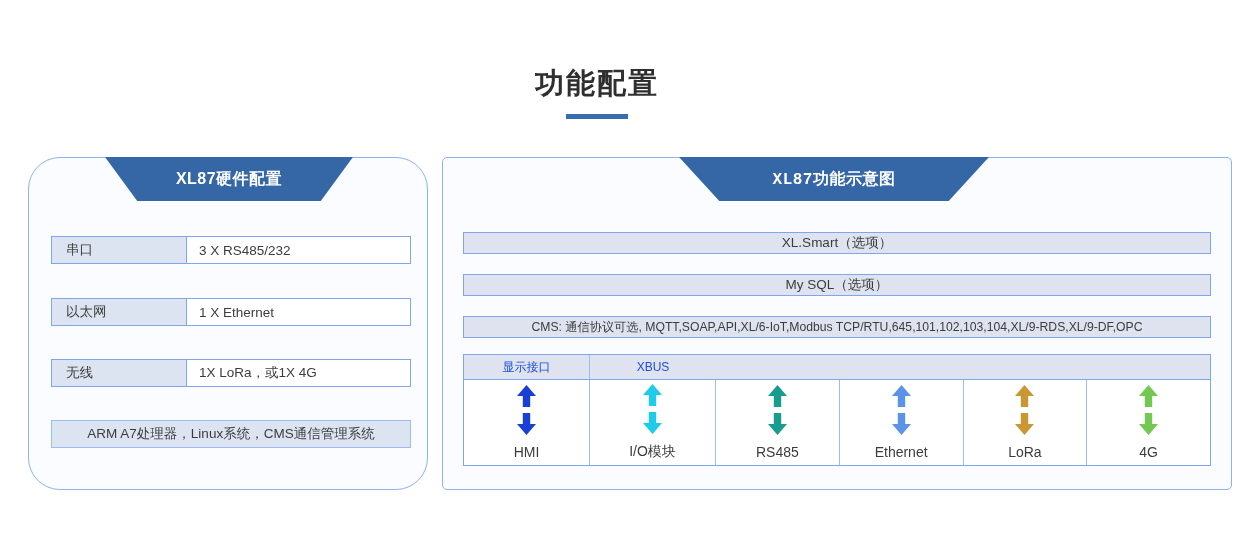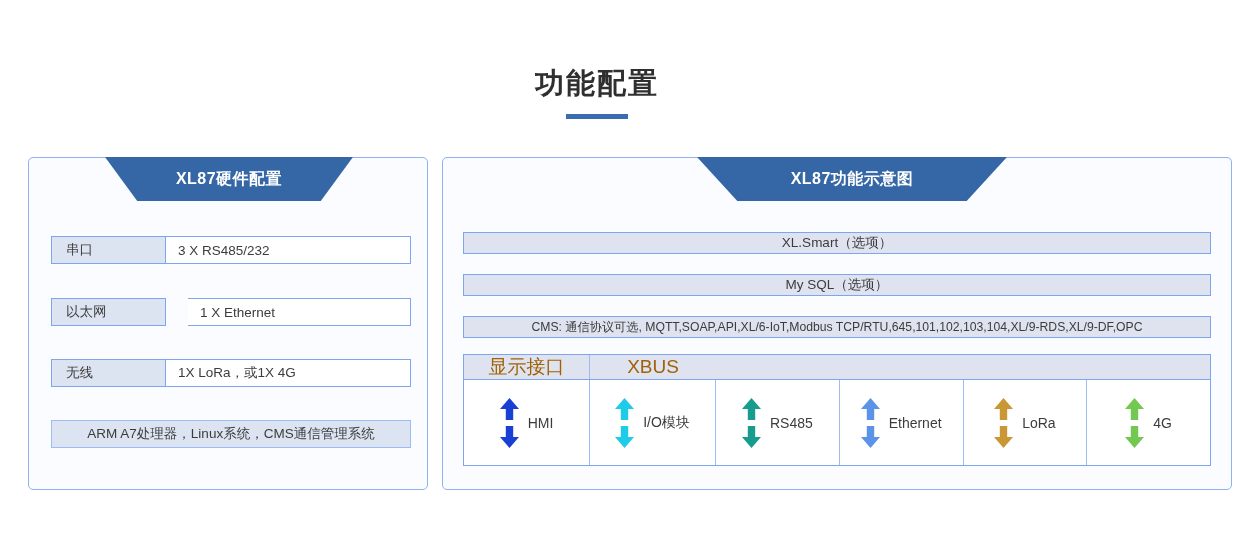--- a/index.html
+++ b/index.html
@@ -37,52 +37,52 @@
     margin: 14px auto 0 auto;
   }
 
   
   .panel {
     position: absolute;
     background: #fafcff;
     border: 1.5px solid #8fb3f0;
     border-radius: 5px;
   }
-  #panel-left  { left: 28px;  top: 157px; width: 400px;  height: 333px; }
+  #panel-left  { left: 28px;  top: 157px; width: 400px;  height: 333px; border-radius: 32px; }
   #panel-right { left: 442px; top: 157px; width: 790px;  height: 333px; }
 
   
   .banner {
     position: absolute;
     top: -1px;
     height: 44px;
     background: #3566a5;
     color: #ffffff;
     font-size: 16px;
     font-weight: bold;
     letter-spacing: .5px;
     display: flex;
     align-items: center;
     justify-content: center;
     -webkit-clip-path: polygon(0 0, 100% 0, 87% 100%, 13% 100%);
     clip-path: polygon(0 0, 100% 0, 87% 100%, 13% 100%);
   }
   #banner-left  { left: 76px;  width: 248px; }
-  #banner-right { left: 254px; width: 310px; }
+  #banner-right { left: 236px; width: 310px; font-family: Liberation Mono, monospace; }
 
   
   .spec-row {
     position: absolute;
     left: 22px;
     width: 360px;
     height: 28px;
     display: flex;
   }
   .spec-key {
-    width: 115px;
+    width: 136px;
     background: #dde4f1;
     border: 1px solid #7ea6ef;
     display: flex;
     align-items: center;
     padding-left: 14px;
     font-size: 13.5px;
     color: #3c3c3c;
   }
   .spec-val {
     flex: 1;
@@ -102,21 +102,21 @@
     height: 28px;
     background: #dde4f1;
     border: 1px solid #9dbcf4;
     display: flex;
     align-items: center;
     justify-content: center;
     font-size: 13.5px;
     color: #3c3c3c;
   }
   #row-serial   { top: 78px; }
-  #row-ethernet { top: 140px; gap: 22px; }
+  #row-ethernet { top: 140px; }
   #row-wireless { top: 201px; }
   #row-platform { top: 262px; }
 
   
   .bar {
     position: absolute;
     left: 20px;
     width: 748px;
     height: 22px;
     background: #dee3ef;
@@ -142,39 +142,40 @@
   .iface-head {
     display: flex;
     height: 25px;
     background: #dee3ef;
     border-bottom: 1px solid #7ea6ef;
   }
   .iface-head-cell {
     display: flex;
     align-items: center;
     justify-content: center;
-    font-size: 19px;
-    color: #a16207;
+    font-size: 12px;
+    color: #1d4ed8;
     border-right: 1px solid #9dbcf4;
   }
   .iface-head-cell:last-child { border-right: none; }
   .hc-display { width: 126px; }
   .hc-xbus    { width: 126px; }
   .hc-comm    { flex: 1; }
 
   .iface-body { display: flex; height: 85px; }
   .iface-cell {
     display: flex;
     align-items: center;
     justify-content: center;
     gap: 9px;
     border-right: 1px solid #9dbcf4;
     font-size: 14px;
     color: #3c3c3c;
     white-space: nowrap;
+    flex-direction: column;
   }
   .iface-cell:last-child { border-right: none; }
   .cell-display { width: 126px; }
   .cell-xbus    { width: 126px; }
   .cell-comm    { flex: 1; }
 
   
   .dbl-arrow {
     display: inline-block;
     width: 19px;

